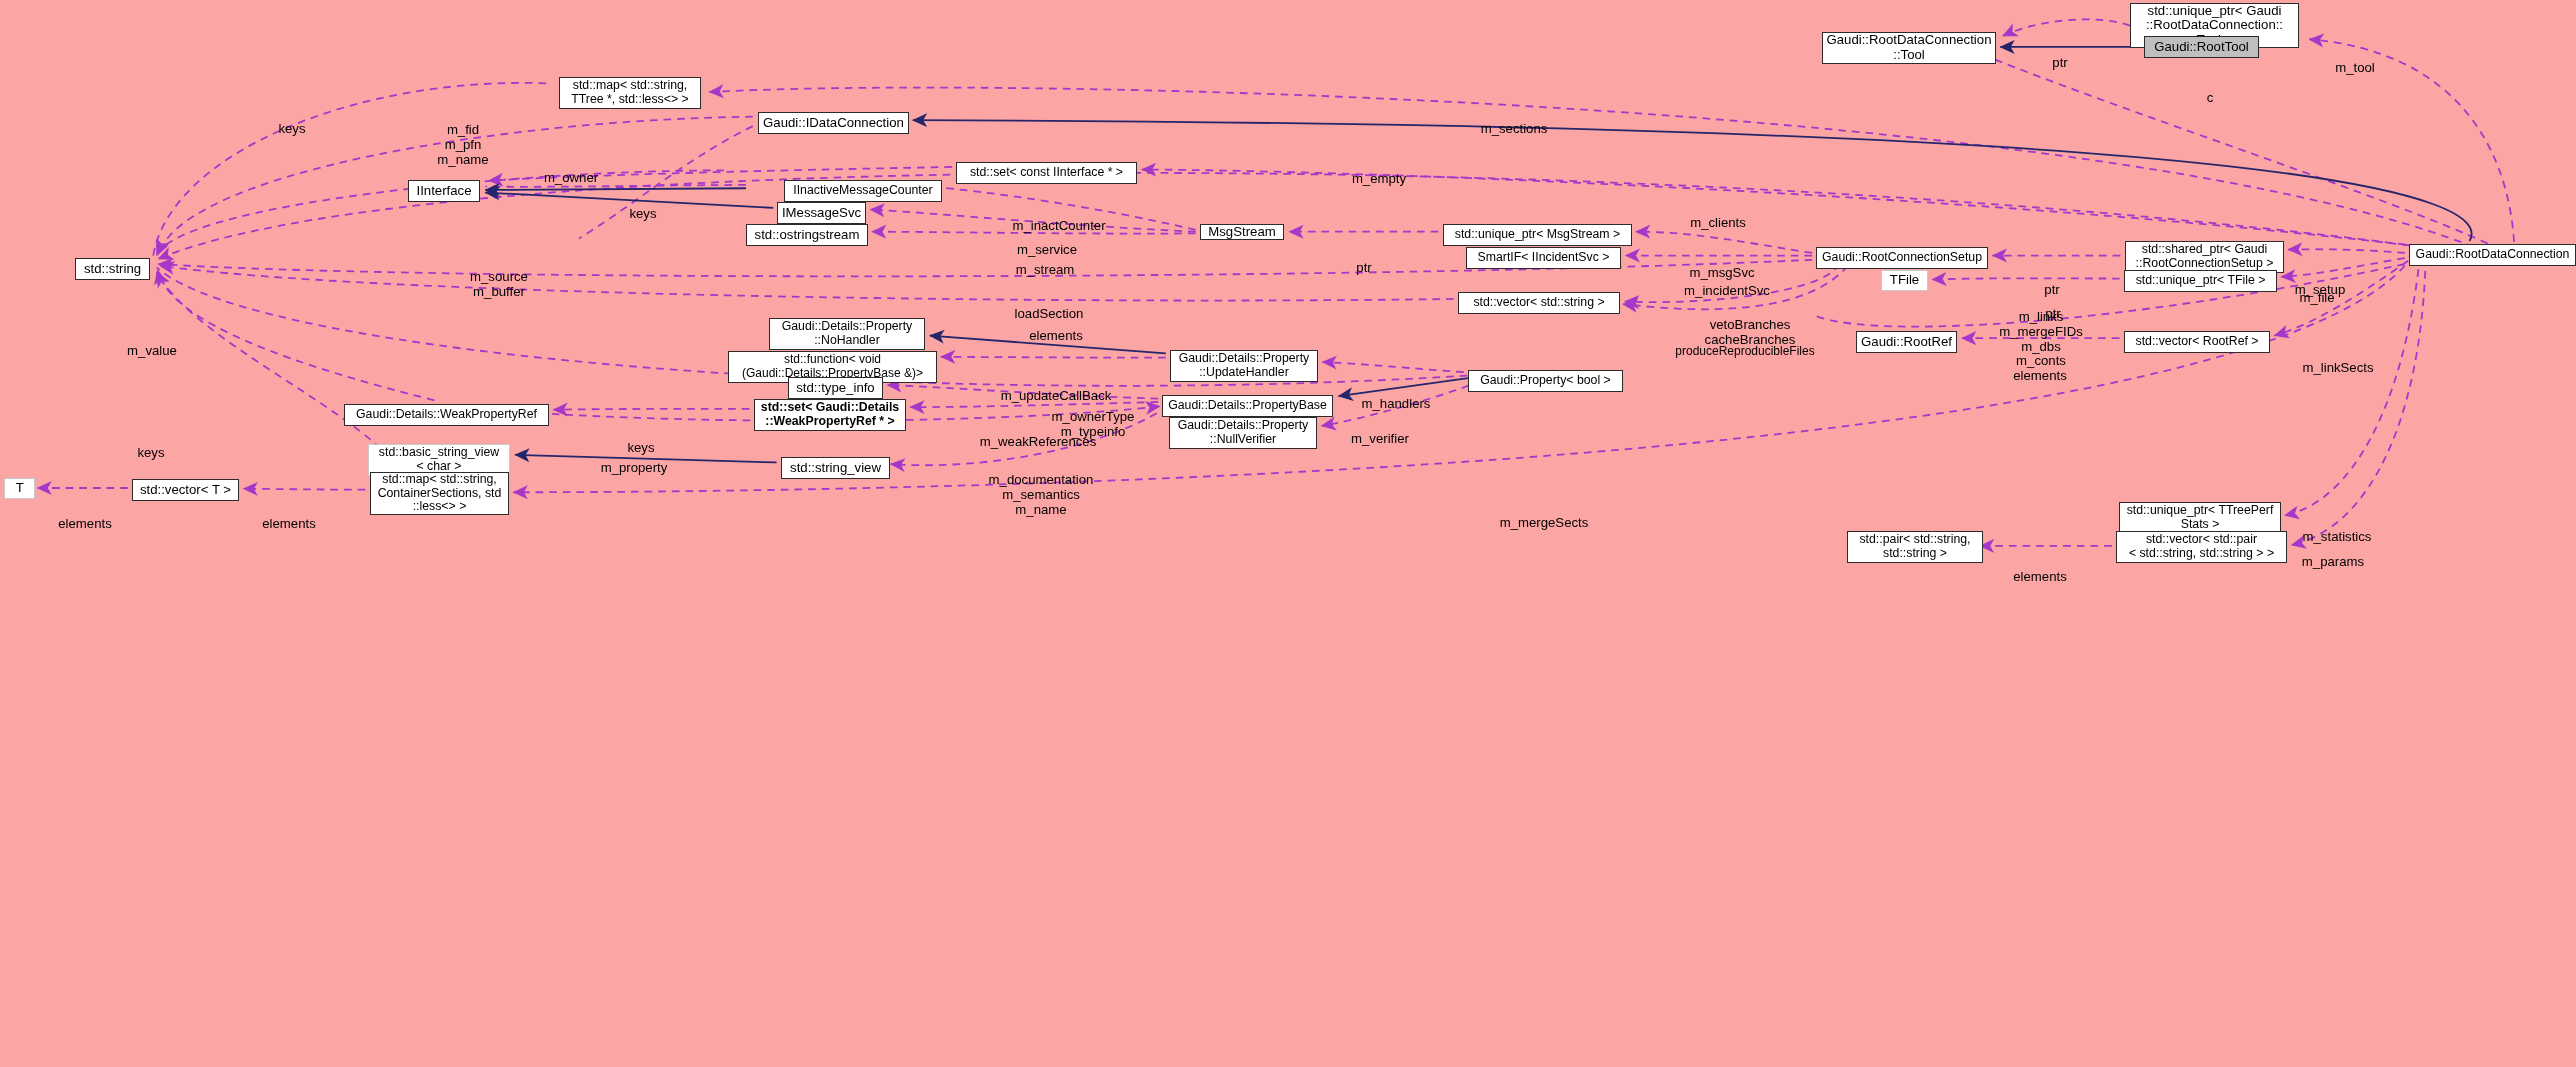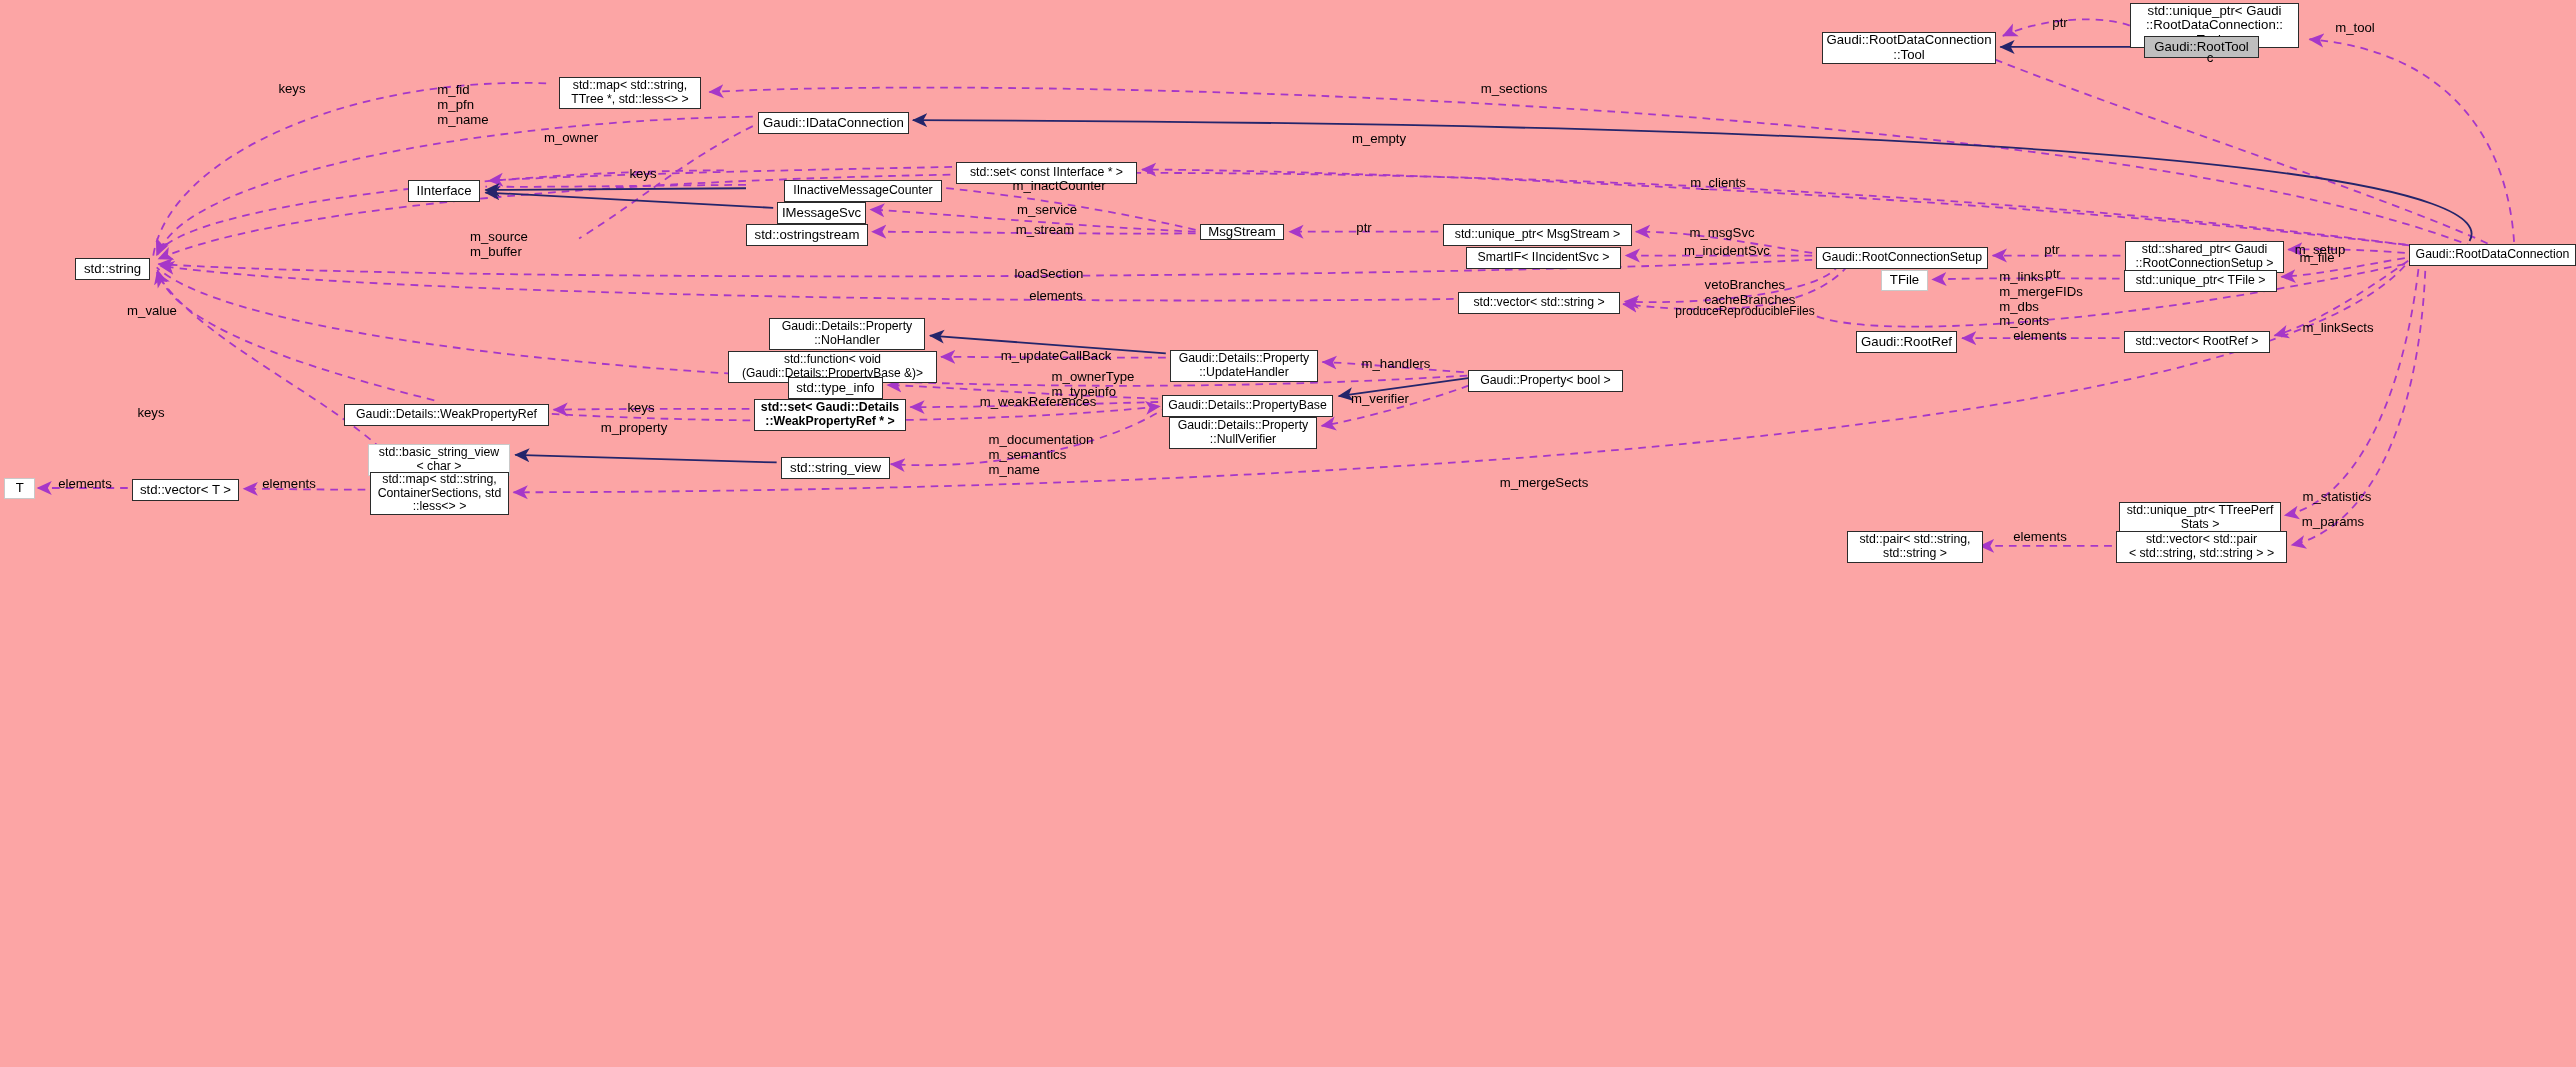--- a/index.html
+++ b/index.html
@@ -44,25 +44,26 @@
     border-color: #2b2b2b;
   }
   .node.faint {
     border-color: #c9c9c9;
   }
   .edge-label {
     position: absolute;
     font-size: 13.2px;
     color: #000000;
     white-space: pre-line;
-    text-align: left;
+    text-align: center;
     line-height: 1.12;
     transform: translate(-50%, -50%);
     z-index: 6;
     background: transparent;
+    margin-top: 40px;
   }
 </style>
 </head>
 <body>
 
 <div id="diagram-root">
 
   <svg id="edge-layer" viewBox="0 0 3025 1254" width="2576" height="1068" xmlns="http://www.w3.org/2000/svg">
     <defs>
       <marker id="ah-usage" markerWidth="9" markerHeight="9" refX="8" refY="4.5" orient="auto" markerUnits="strokeWidth">

